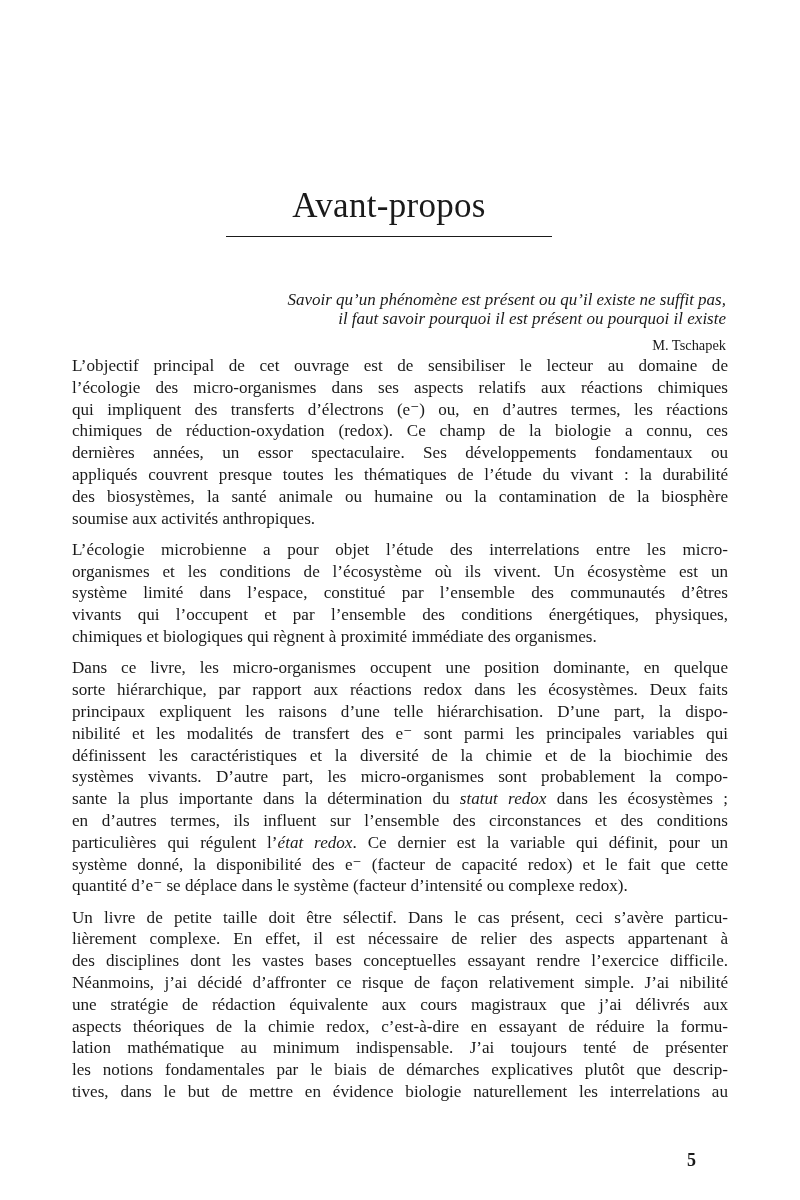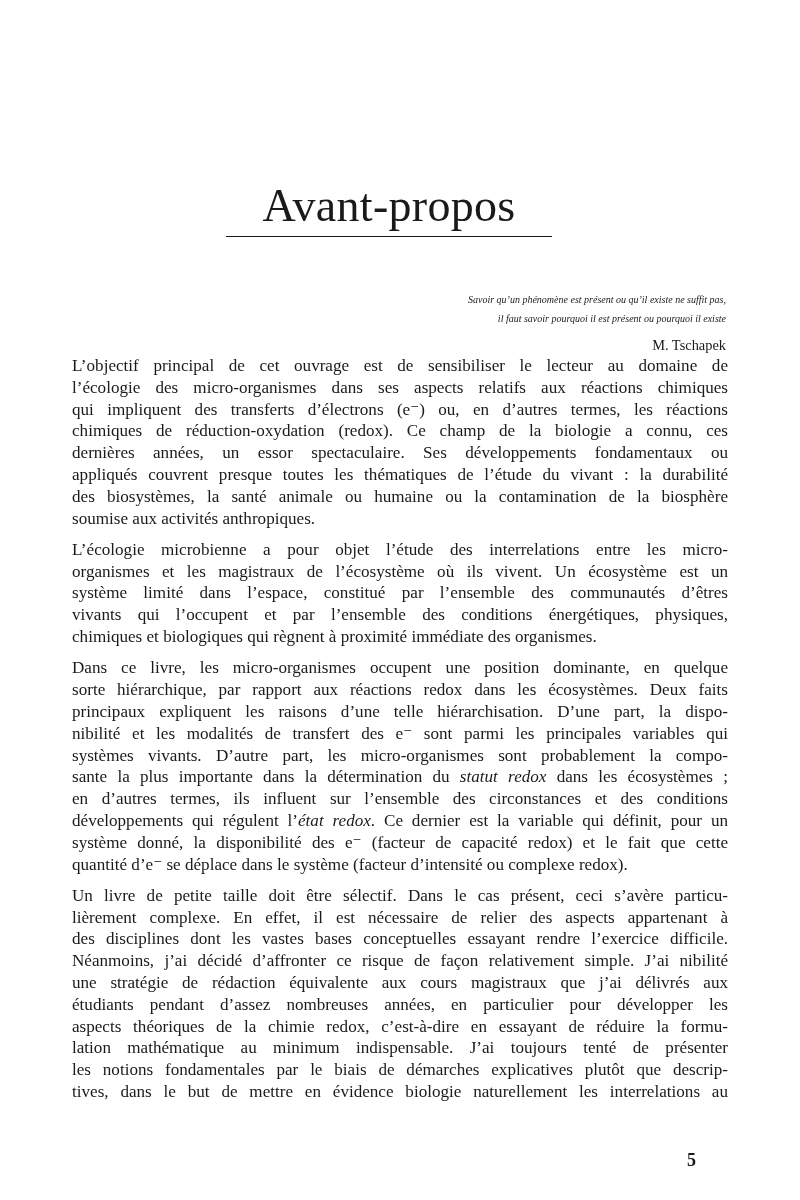--- a/index.html
+++ b/index.html
@@ -23,41 +23,41 @@
     height: 1200px;
   }
   .title-block {
     position: absolute;
     top: 178px;
     left: 154px;
     width: 326px;
     text-align: center;
   }
   .title {
-    font-size: 46px;
+    font-size: 35px;
     line-height: 56px;
     font-weight: normal;
     margin: 0;
     letter-spacing: 0.3px;
   }
   .title-rule {
     position: absolute;
     top: 236px;
     left: 154px;
     width: 326px;
     height: 0;
     border-top: 1.5px solid #1a1a1a;
   }
   .epigraph {
     position: absolute;
     top: 290px;
     right: 2px;
     text-align: right;
     font-style: italic;
-    font-size: 10px;
+    font-size: 17px;
     line-height: 19px;
   }
   .epigraph .line { display: block; white-space: nowrap; }
   .attribution {
     position: absolute;
     top: 336px;
     right: 2px;
     text-align: right;
     font-size: 14.4px;
     line-height: 19px;
@@ -121,46 +121,46 @@
       <span class="line-j">qui impliquent des transferts d’électrons (e⁻) ou, en d’autres termes, les réactions</span>
       <span class="line-j">chimiques de réduction-oxydation (redox). Ce champ de la biologie a connu, ces</span>
       <span class="line-j">dernières années, un essor spectaculaire. Ses développements fondamentaux ou</span>
       <span class="line-j">appliqués couvrent presque toutes les thématiques de l’étude du vivant : la durabilité</span>
       <span class="line-j">des biosystèmes, la santé animale ou humaine ou la contamination de la biosphère</span>
       <span class="line-last">soumise aux activités anthropiques.</span>
     </p>
 
     <p class="para">
       <span class="line-j">L’écologie microbienne a pour objet l’étude des interrelations entre les micro-</span>
-      <span class="line-j">organismes et les magistraux de l’écosystème où ils vivent. Un écosystème est un</span>
+      <span class="line-j">organismes et les conditions de l’écosystème où ils vivent. Un écosystème est un</span>
       <span class="line-j">système limité dans l’espace, constitué par l’ensemble des communautés d’êtres</span>
       <span class="line-j">vivants qui l’occupent et par l’ensemble des conditions énergétiques, physiques,</span>
       <span class="line-last">chimiques et biologiques qui règnent à proximité immédiate des organismes.</span>
     </p>
 
     <p class="para">
       <span class="line-j">Dans ce livre, les micro-organismes occupent une position dominante, en quelque</span>
       <span class="line-j">sorte hiérarchique, par rapport aux réactions redox dans les écosystèmes. Deux faits</span>
       <span class="line-j">principaux expliquent les raisons d’une telle hiérarchisation. D’une part, la dispo-</span>
       <span class="line-j">nibilité et les modalités de transfert des e⁻ sont parmi les principales variables qui</span>
+      <span class="line-j">définissent les caractéristiques et la diversité de la chimie et de la biochimie des</span>
       <span class="line-j">systèmes vivants. D’autre part, les micro-organismes sont probablement la compo-</span>
       <span class="line-j"><span>sante la plus importante dans la détermination du </span><em>statut redox</em><span> dans les écosystèmes ;</span></span>
       <span class="line-j">en d’autres termes, ils influent sur l’ensemble des circonstances et des conditions</span>
-      <span class="line-j"><span>développements qui régulent l’</span><em>état redox</em><span>. Ce dernier est la variable qui définit, pour un</span></span>
+      <span class="line-j"><span>particulières qui régulent l’</span><em>état redox</em><span>. Ce dernier est la variable qui définit, pour un</span></span>
       <span class="line-j">système donné, la disponibilité des e⁻ (facteur de capacité redox) et le fait que cette</span>
       <span class="line-last">quantité d’e⁻ se déplace dans le système (facteur d’intensité ou complexe redox).</span>
     </p>
 
     <p class="para">
       <span class="line-j">Un livre de petite taille doit être sélectif. Dans le cas présent, ceci s’avère particu-</span>
       <span class="line-j">lièrement complexe. En effet, il est nécessaire de relier des aspects appartenant à</span>
       <span class="line-j">des disciplines dont les vastes bases conceptuelles essayant rendre l’exercice difficile.</span>
       <span class="line-j">Néanmoins, j’ai décidé d’affronter ce risque de façon relativement simple. J’ai nibilité</span>
       <span class="line-j">une stratégie de rédaction équivalente aux cours magistraux que j’ai délivrés aux</span>
-      <span class="line-j">étudiants pendant d’assez nombreuses années, en particulier pour développer les</span>
       <span class="line-j">aspects théoriques de la chimie redox, c’est-à-dire en essayant de réduire la formu-</span>
       <span class="line-j">lation mathématique au minimum indispensable. J’ai toujours tenté de présenter</span>
       <span class="line-j">les notions fondamentales par le biais de démarches explicatives plutôt que descrip-</span>
       <span class="line-j">tives, dans le but de mettre en évidence biologie naturellement les interrelations au</span>
     </p>
   </div>
 
   <div class="page-number">5</div>
 </div>
 

